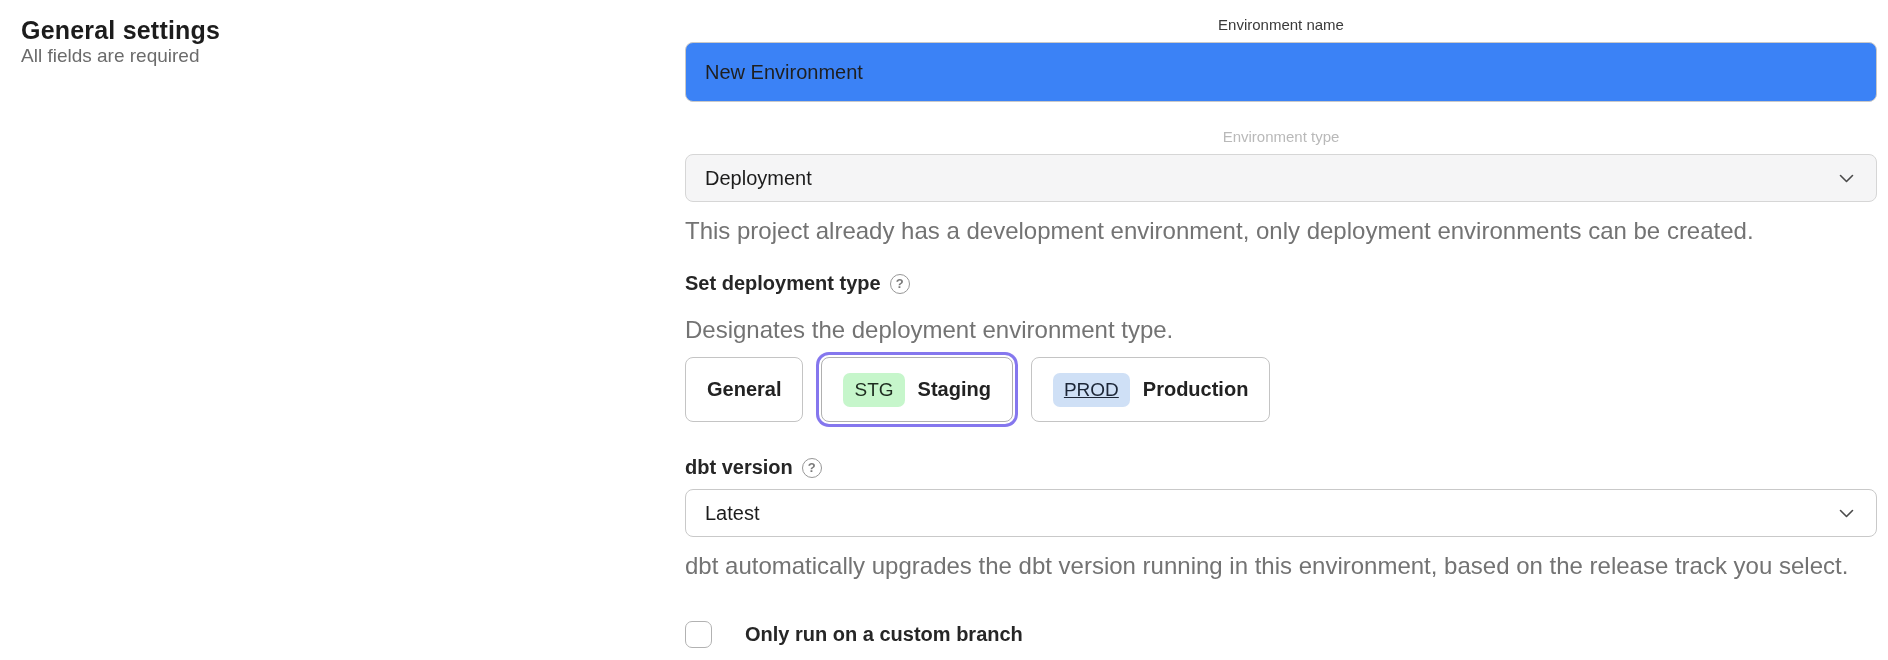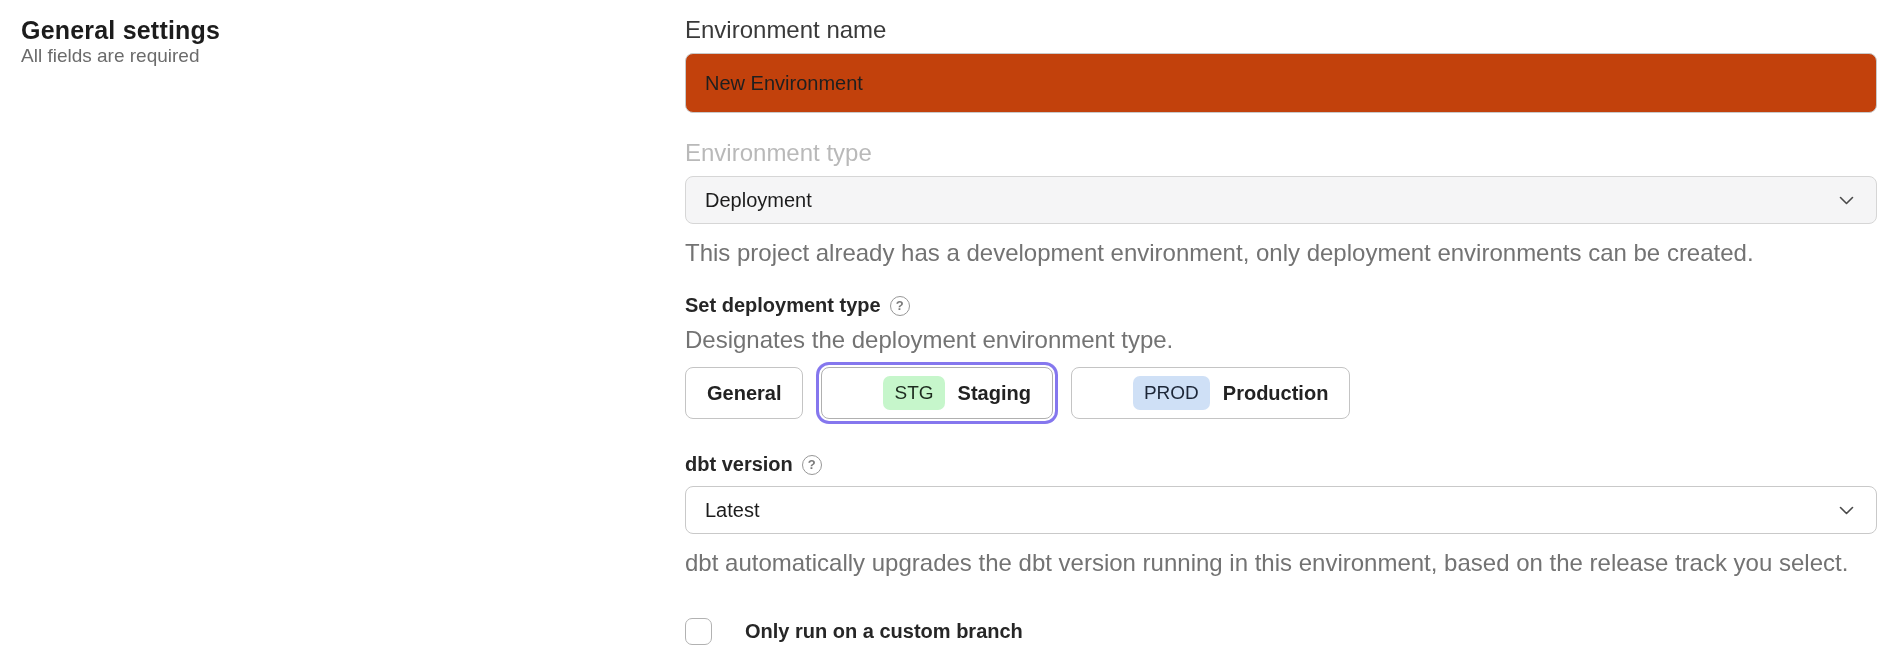--- a/index.html
+++ b/index.html
@@ -10,85 +10,85 @@
     color: #1f1f1f;
     overflow: hidden;
   }
   .layout { display: flex; width: 1888px; }
   
   .left-col { width: 685px; flex: 0 0 685px; padding: 16px 0 0 21px; }
   .page-title { font-size: 25px; font-weight: 700; color: #1c1c1c; letter-spacing: .2px; }
   .page-subtitle { margin-top: 0; font-size: 19px; color: #6b6b6b; }
   
   .form-col { flex: 1 1 auto; padding: 16px 11px 0 0; }
-  .field-label { font-size: 24px; color: #3a3a3a; margin-bottom: 9px; }
+  .field-label { font-size: 15px; color: #3a3a3a; margin-bottom: 9px; text-align: center; }
   .field-label.disabled { color: #b9b9b9; }
   .section-label { font-size: 20px; font-weight: 700; color: #262626; display: flex; align-items: center; }
   .help-icon {
     display: inline-flex; align-items: center; justify-content: center;
     width: 20px; height: 20px; margin-left: 9px;
     border: 1.7px solid #979797; border-radius: 50%;
     font-size: 13px; font-weight: 700; color: #7a7a7a;
   }
   .helper-text { font-size: 24px; color: #737373; }
   .text-input {
     width: 100%; height: 60px;
     border: 1px solid #c9c9c9; border-radius: 8px;
     padding: 0 19px; font-size: 20px; color: #1f1f1f;
     font-family: "Liberation Sans", sans-serif;
-    background: #c2410c; outline: none; display: block;
+    background: #3b82f6; outline: none; display: block;
   }
   .select-box {
     width: 100%; height: 48px;
     border: 1px solid #c9c9c9; border-radius: 8px;
     background: #ffffff;
     display: flex; align-items: center; justify-content: space-between;
     padding: 0 22px 0 19px;
     font-size: 20px; color: #1c1c1c;
     cursor: pointer;
   }
   .select-box.disabled { background: #f5f5f6; border-color: #d6d6d6; cursor: default; }
   .chevron { display: inline-flex; }
   
   .type-row { display: flex; align-items: center; gap: 13px; margin-top: 13px; }
   .type-button {
     display: inline-flex; align-items: center;
-    height: 52px; padding: 0 21px;
+    height: 65px; padding: 0 21px;
     background: #ffffff;
     border: 1px solid #c4c4c4; border-radius: 8px;
     font-size: 20px; font-weight: 600; color: #222222;
     font-family: "Liberation Sans", sans-serif;
     cursor: pointer;
   }
   .type-button.selected {
     border-color: #b0b0b0;
     box-shadow: 0 0 0 2px #ffffff, 0 0 0 5px #8577ee;
     margin: 0 5px;
   }
   .type-badge {
     display: inline-flex; align-items: center;
     padding: 6px 11px; margin-right: 13px;
-    border-radius: 7px; font-size: 19px; font-weight: 500; color: #1d2b1f; margin-left: 40px;
+    border-radius: 7px; font-size: 19px; font-weight: 500; color: #1d2b1f;
   }
   .badge-stg { background: #c6f6cb; }
-  .badge-prod { background: #cfe0f6; color: #1c2637; }
+  .badge-prod { background: #cfe0f6; color: #1c2637; text-decoration: underline; }
   
   .checkbox-row { display: flex; align-items: center; margin-top: 41px; }
   .checkbox {
     width: 27px; height: 27px; flex: 0 0 27px;
     border: 1.5px solid #b2b2b2; border-radius: 7px;
     background: #ffffff; cursor: pointer;
   }
   .checkbox-label { margin-left: 33px; font-size: 20px; font-weight: 600; color: #262626; }
   
   .mt-26 { margin-top: 26px; }
   .mt-27 { margin-top: 27px; }
   .mt-34 { margin-top: 34px; }
   .mt-15 { margin-top: 15px; }
-  .mt-13 { margin-top: 9px; }
+  .mt-13 { margin-top: 21px; }
 </style>
 </head>
 <body>
 
 <div class="layout">
 
   <div class="left-col">
     <div class="page-title">General settings</div>
     <div class="page-subtitle">All fields are required</div>
   </div>

